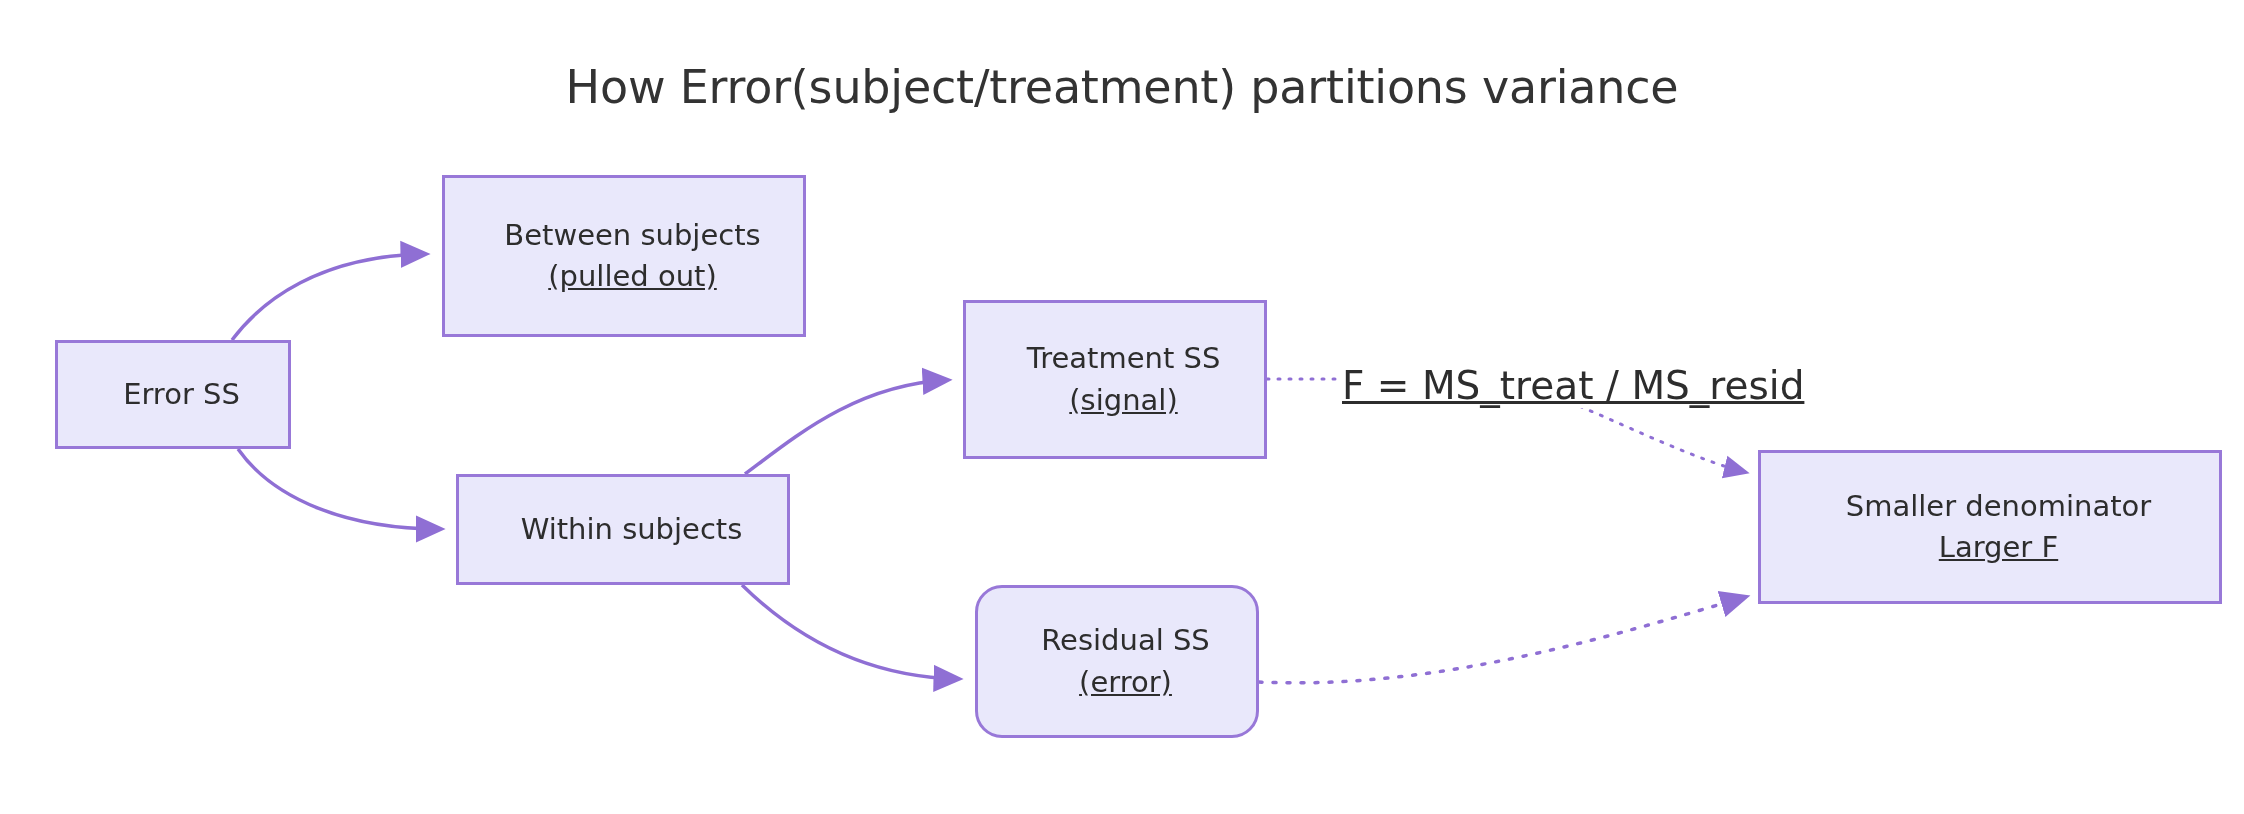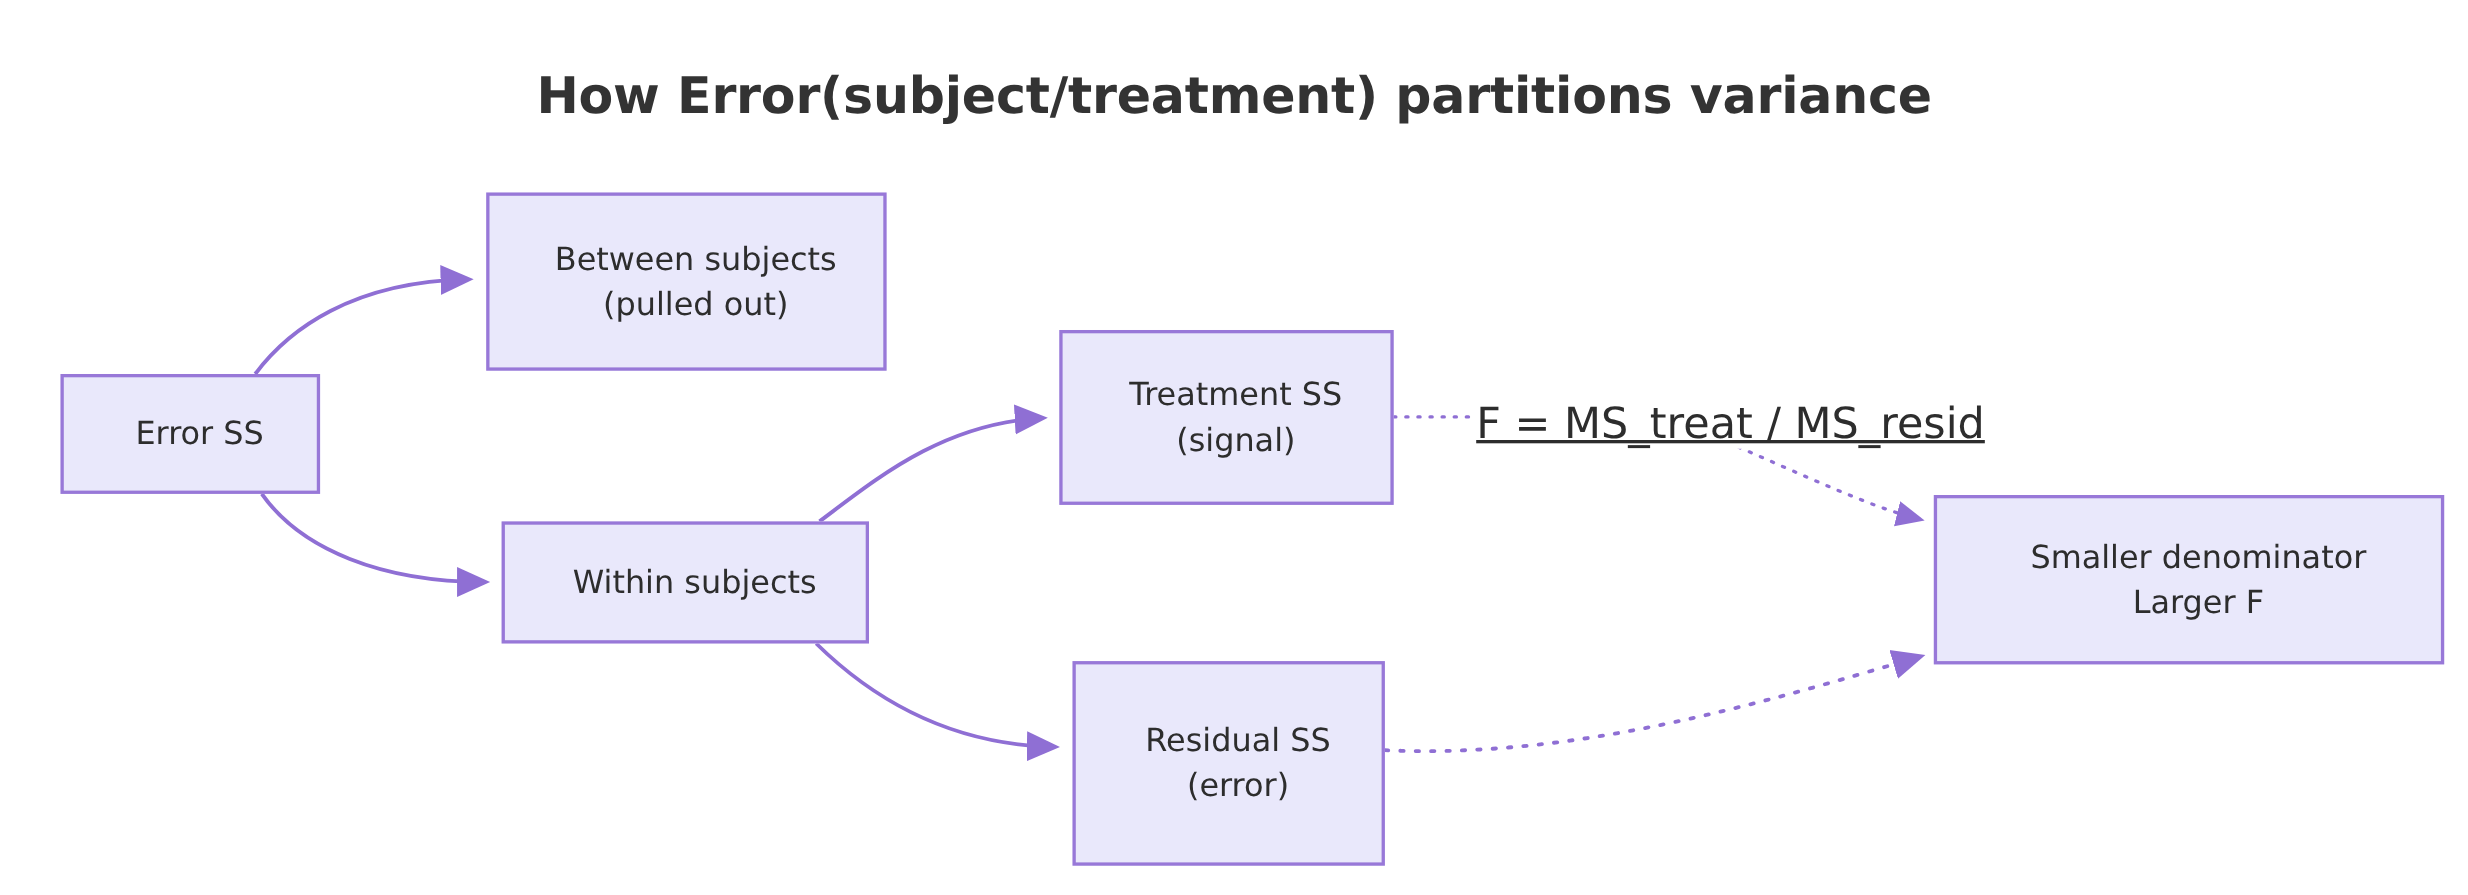--- a/index.html
+++ b/index.html
@@ -18,21 +18,21 @@
     background: #ffffff;
     overflow: hidden;
   }
   #diagram-title {
     position: absolute;
     left: 0;
     top: 60px;
     width: 2244px;
     text-align: center;
     font-size: 46px;
-    font-weight: 700;
+    font-weight: 400;
     color: #333333;
     letter-spacing: -0.2px;
     white-space: nowrap;
   }
   
   #edges {
     position: absolute;
     left: 0;
     top: 0;
     width: 2244px;
@@ -48,26 +48,26 @@
     flex-direction: column;
     align-items: center;
     justify-content: center;
     color: #2d2d2d;
     font-size: 29px;
     line-height: 1.42;
     text-align: center;
     z-index: 2;
     padding-left: 17px;
   }
-  .node .line2 { display: block; }
+  .node .line2 { display: block; text-decoration: underline; }
   #node-total        { left: 55px;   top: 340px; width: 236px; height: 109px; }
   #node-between      { left: 442px;  top: 175px; width: 364px; height: 162px; }
   #node-within       { left: 456px;  top: 474px; width: 334px; height: 111px; }
   #node-treatment    { left: 963px;  top: 300px; width: 304px; height: 159px; text-align: center; }
-  #node-residual     { left: 975px;  top: 601px; width: 284px; height: 186px; }
+  #node-residual     { left: 975px;  top: 585px; width: 284px; height: 153px; border-radius: 27px; }
   #node-denominator  { left: 1758px; top: 450px; width: 464px; height: 154px; }
 
   #edge-label-f {
     position: absolute;
     left: 1340px;
     top: 363px;
     font-size: 39px;
     color: #2d2d2d;
     white-space: nowrap;
     background: #ffffff;

